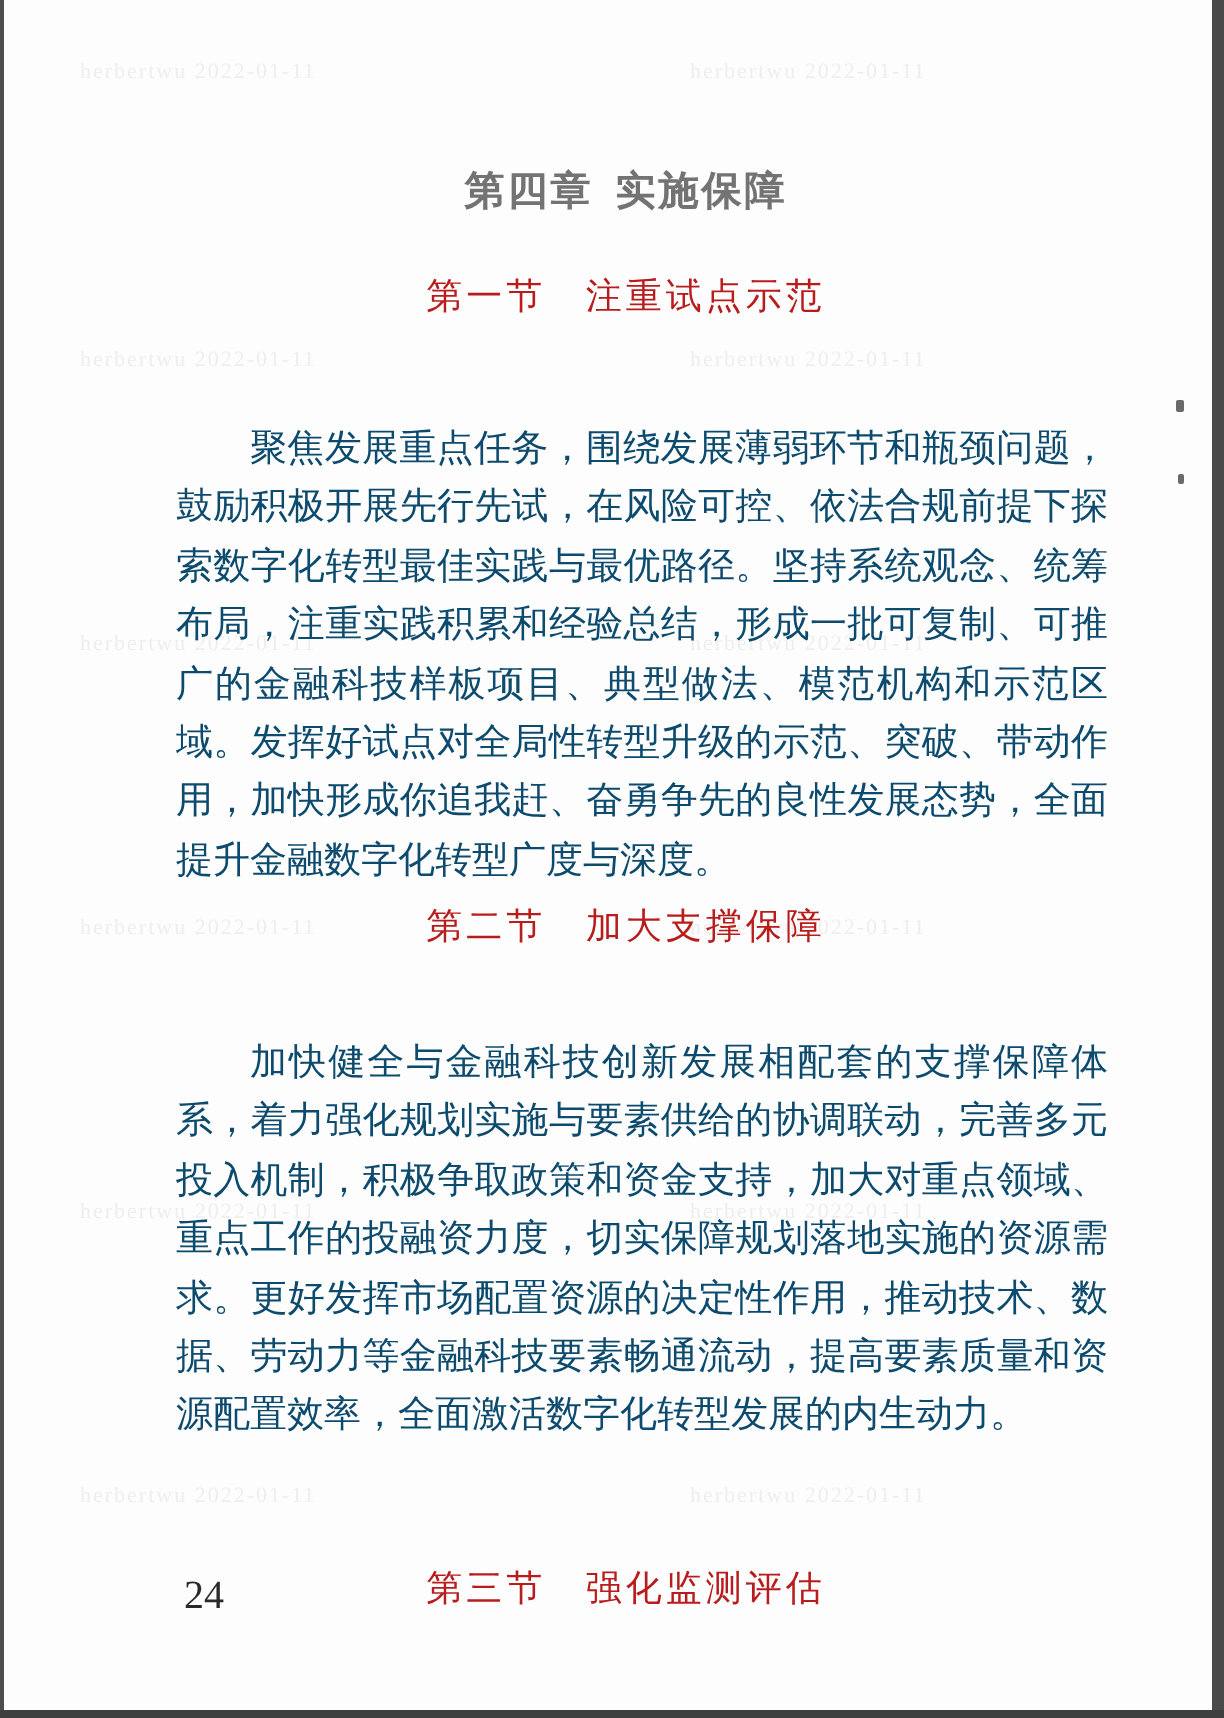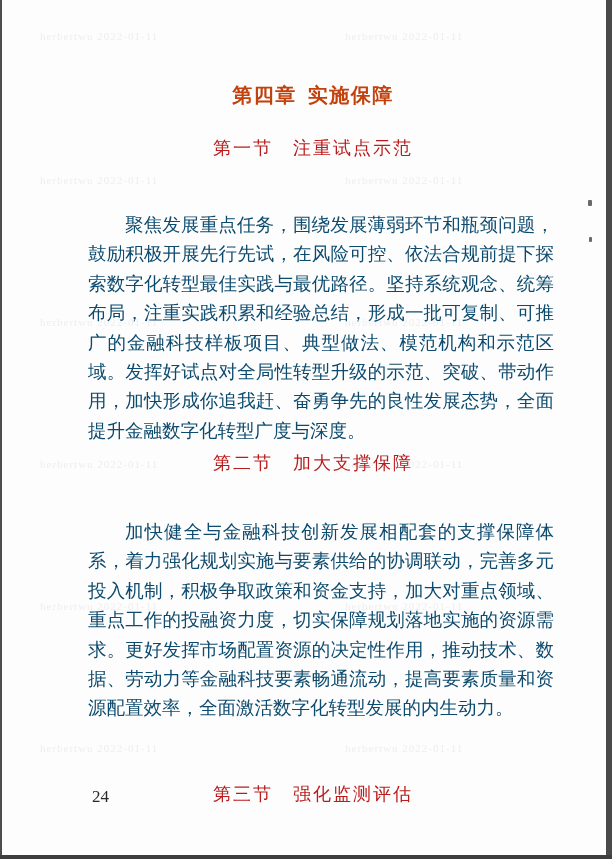--- a/index.html
+++ b/index.html
@@ -30,21 +30,21 @@
     letter-spacing: 1px;
     white-space: nowrap;
     user-select: none;
   }
 
   .content { position: absolute; left: 0; top: 0; width: 612px; color: #222; }
 
   .chapter-heading {
     position: absolute; top: 82px; left: 70px; width: 486px;
     text-align: center;
-    font-size: 20px; font-weight: bold; color: #c2410c;
+    font-size: 20px; font-weight: bold; color: #737373;
     letter-spacing: 1.5px;
   }
   .chapter-heading .part-gap { display: inline-block; width: 0.55em; }
 
   .section-heading {
     position: absolute; left: 70px; width: 486px;
     text-align: center;
     font-size: 18px; font-weight: 500; color: #b91c1c;
     letter-spacing: 2px;
   }
@@ -59,21 +59,21 @@
     text-align: justify;
     text-indent: 2em;
     color: #0c4a6e;
     margin-top: 22px;
   }
   .para-1 { top: 189px; }
   .para-2 { top: 496px; }
 
   .page-number {
     position: absolute; left: 92px; top: 787px;
-    font-size: 17px; color: #2a2a2a;
+    font-size: 20px; color: #2a2a2a;
     font-family: "Liberation Serif", "DejaVu Serif", serif;
   }
 </style>
 </head>
 <body>
 
 <div class="page">
 
   <span class="watermark" style="left:40px;  top:30px;">herbertwu 2022-01-11</span>
   <span class="watermark" style="left:345px; top:30px;">herbertwu 2022-01-11</span>

